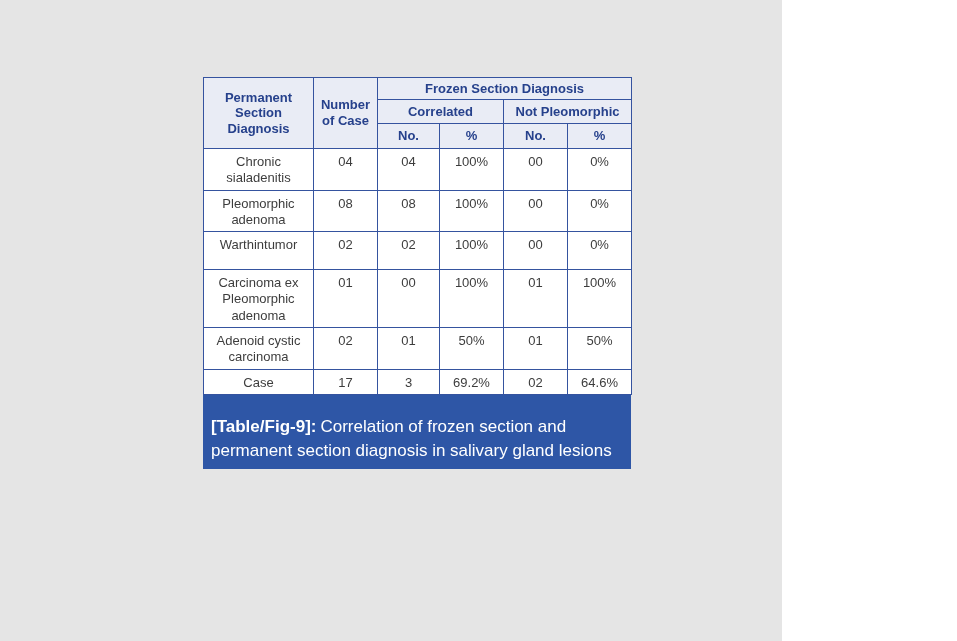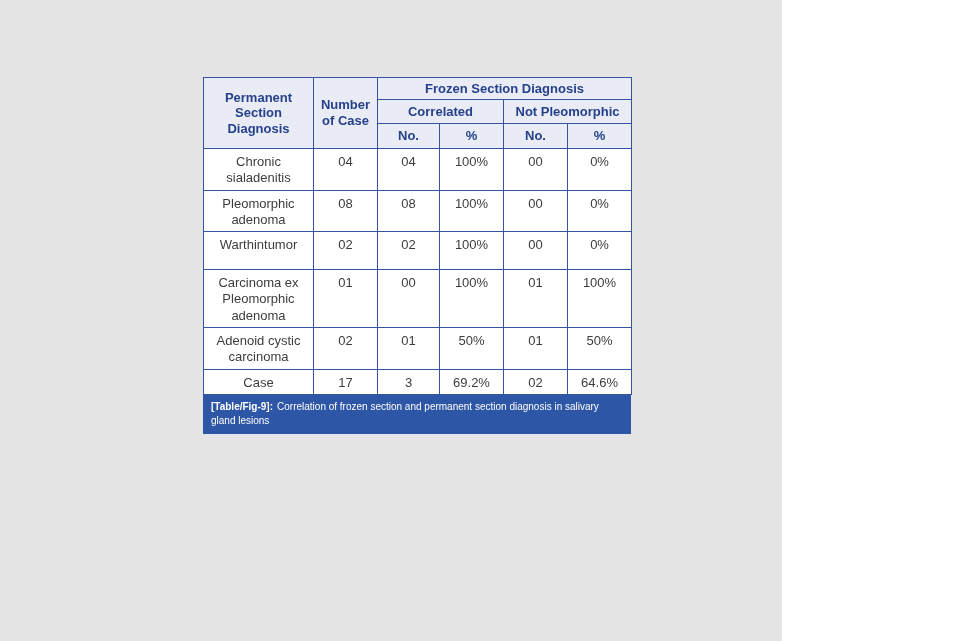--- a/index.html
+++ b/index.html
@@ -79,23 +79,23 @@
   tr.r2 { height: 39px; }
   tr.r3 { height: 38px; }
   tr.r4 { height: 56px; }
   tr.r5 { height: 42px; }
   tr.r6 { height: 25px; }
   .caption-bar {
     width: 428px;
     box-sizing: border-box;
     background: #2e56a6;
     color: #ffffff;
-    font-size: 10px;
+    font-size: 17px;
     line-height: 1.4;
-    padding: 5px 8px 6px 8px;
+    padding: 20px 8px 6px 8px;
     margin-top: 0px;
   }
   .caption-prefix {
     font-weight: bold;
     margin-right: 4px;
   }
 </style>
 </head>
 <body>
 

